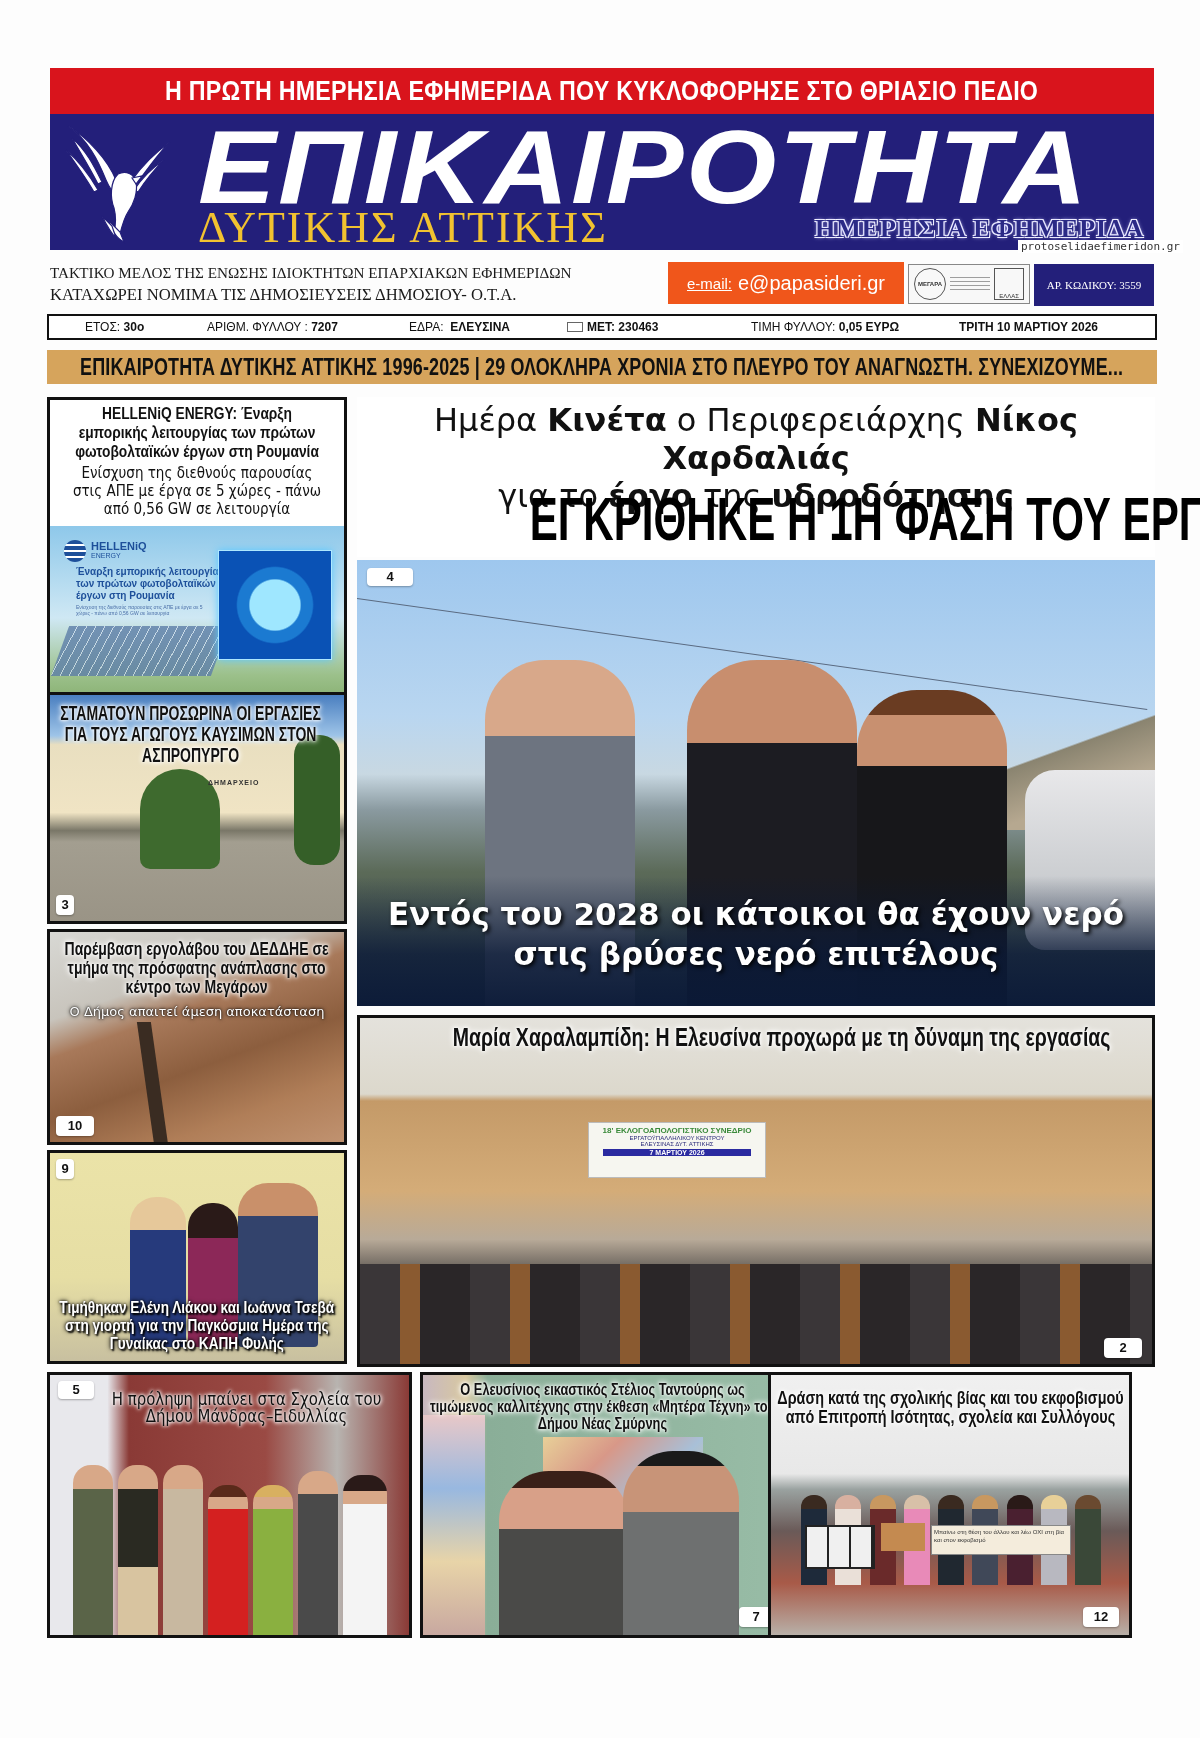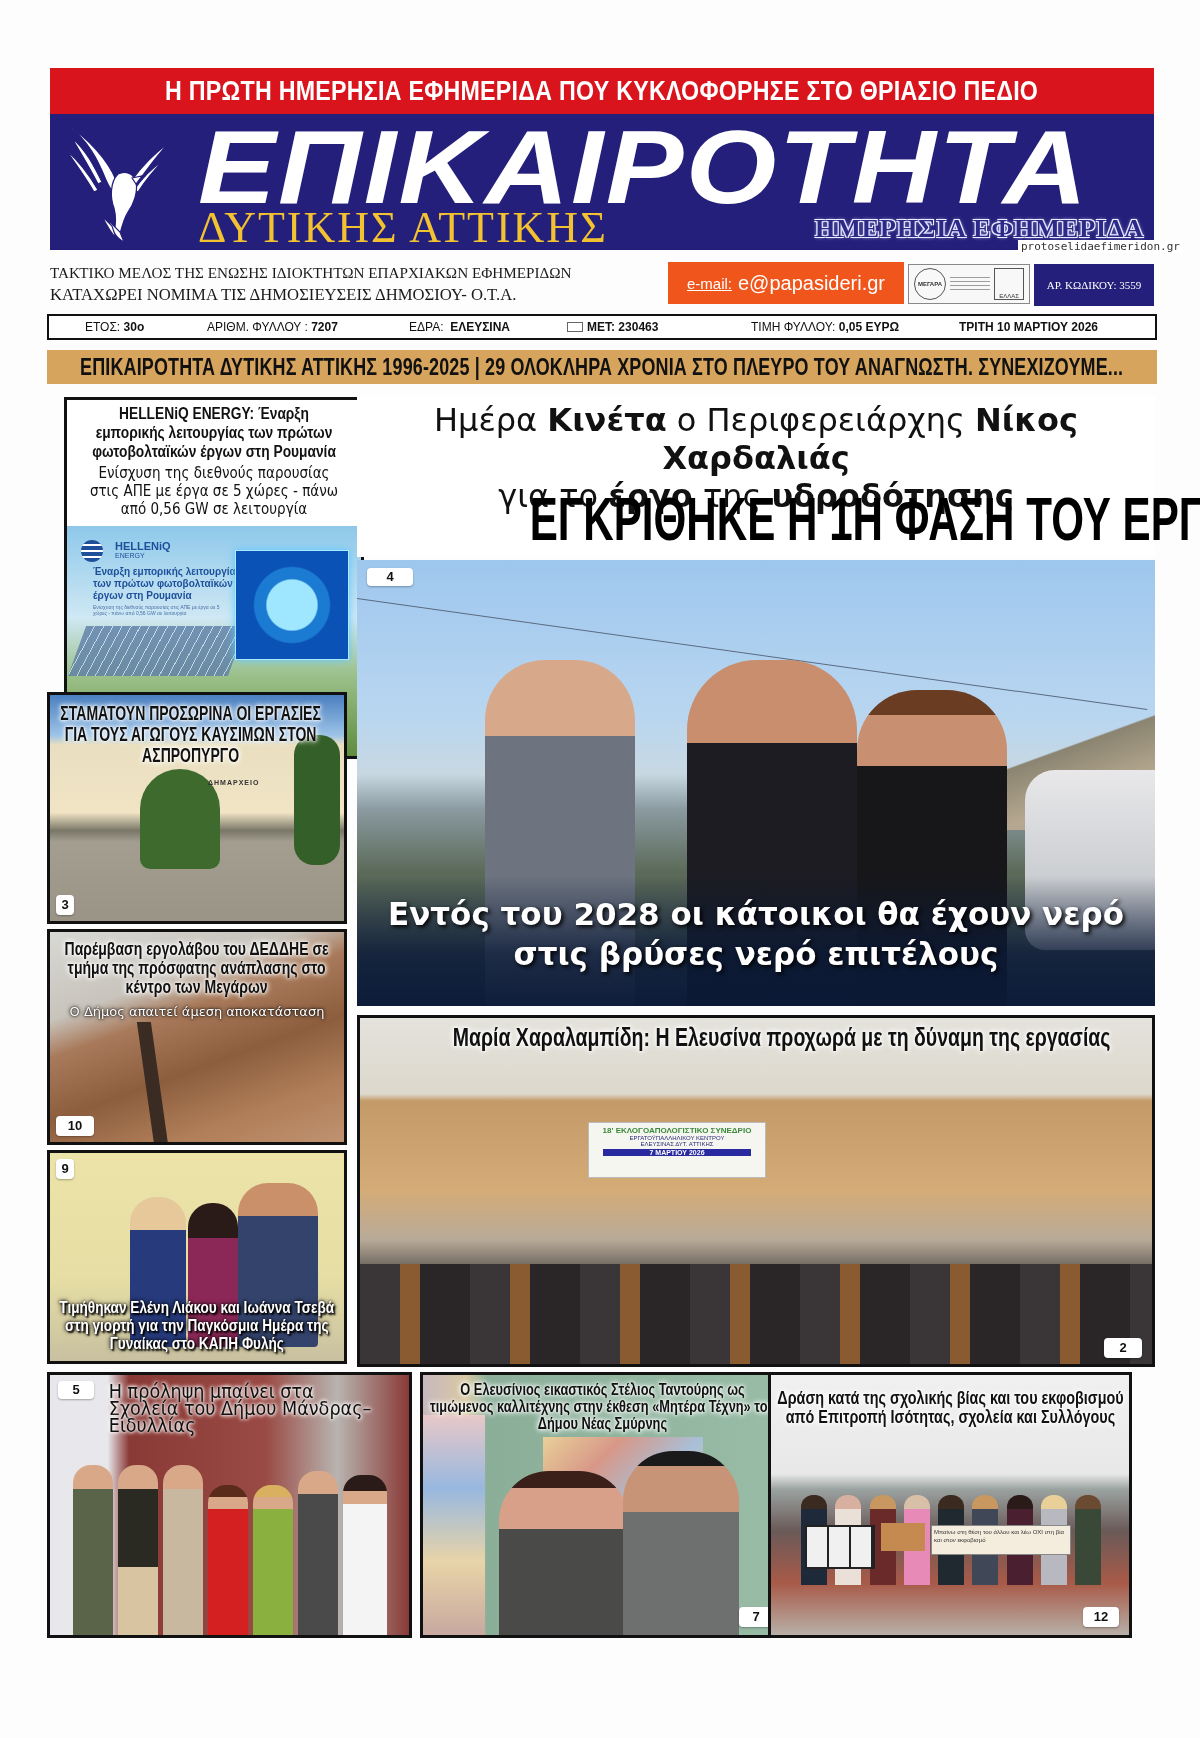--- a/index.html
+++ b/index.html
@@ -136,29 +136,29 @@
   <div class="cell" style="left:360px"><span>ΕΔΡΑ:</span>&nbsp; <b>ΕΛΕΥΣΙΝΑ</b></div>
   <div class="cell" style="left:518px"><span class="book-icon"></span><b>ΜΕΤ:</b> <b>230463</b></div>
   <div class="cell" style="left:702px"><span>ΤΙΜΗ ΦΥΛΛΟΥ:</span> <b>0,05 ΕΥΡΩ</b></div>
   <div class="cell" style="left:910px"><b>ΤΡΙΤΗ 10 ΜΑΡΤΙΟΥ 2026</b></div>
 </div>
 
 <div class="abs goldbar">
   <span>ΕΠΙΚΑΙΡΟΤΗΤΑ ΔΥΤΙΚΗΣ ΑΤΤΙΚΗΣ 1996-2025 | 29 ΟΛΟΚΛΗΡΑ ΧΡΟΝΙΑ ΣΤΟ ΠΛΕΥΡΟ ΤΟΥ ΑΝΑΓΝΩΣΤΗ. ΣΥΝΕΧΙΖΟΥΜΕ...</span>
 </div>
 
-<div class="abs box" style="left:47px; top:397px; width:300px; height:362px; background:#fff;margin-left:17px;">
+<div class="abs box" style="left:47px; top:397px; width:300px; height:362px; background:#fff;">
   <div class="abs headline-cond" style="left:4px; right:4px; top:4px; font-size:16px; line-height:19px;">
     <span class="cond" style="transform:scaleX(0.86)">HELLENiQ ENERGY: Έναρξη εμπορικής λειτουργίας των πρώτων φωτοβολταϊκών έργων στη Ρουμανία</span>
   </div>
   <div class="abs" style="left:8px; right:8px; top:64px; text-align:center; font-size:15px; line-height:18px; font-family:'DejaVu Sans',sans-serif;">
     <span class="cond" style="transform:scaleX(0.9)">Ενίσχυση της διεθνούς παρουσίας στις ΑΠΕ με έργα σε 5 χώρες - πάνω από 0,56 GW σε λειτουργία</span>
   </div>
   <div class="abs" style="left:0; right:0; top:126px; bottom:0; background:linear-gradient(180deg,#8ec8ea 0%,#cfe8f4 40%,#9bc08a 65%,#5f8d3c 100%);">
-    <div class="abs" style="left:14px; top:14px; display:flex; align-items:center; gap:12px;justify-content:center;">
+    <div class="abs" style="left:14px; top:14px; display:flex; align-items:center; gap:5px;justify-content:center;">
       <div style="width:22px;height:22px;border-radius:50%;background:repeating-linear-gradient(180deg,#1d4f9a 0 4px,#fff 4px 6px);"></div>
       <div style="line-height:10px;">
         <div style="font-size:11px;font-weight:bold;color:#1d4f9a;">HELLENiQ</div>
         <div style="font-size:7px;color:#1d4f9a;">ENERGY</div>
       </div>
     </div>
     <div class="abs" style="left:26px; top:40px; width:150px; font-size:10px; line-height:12px; color:#1d4f9a; font-weight:bold;">Έναρξη εμπορικής λειτουργίας των πρώτων φωτοβολταϊκών έργων στη Ρουμανία</div>
     <div class="abs" style="left:26px; top:78px; width:140px; font-size:5px; line-height:6px; color:#4a6fa8;">Ενίσχυση της διεθνούς παρουσίας στις ΑΠΕ με έργα σε 5 χώρες - πάνω από 0,56 GW σε λειτουργία</div>
     <div class="abs" style="left:10px; top:100px; width:160px; height:50px; background:repeating-linear-gradient(100deg,#5d7ea8 0 8px,#c9d8ea 8px 9px); transform:skewX(-20deg); opacity:.8;"></div>
     <div class="abs" style="left:168px; top:24px; width:114px; height:110px; background:radial-gradient(circle at 50% 50%, #9fe7ff 0 32%, #1b7ad1 34% 48%, #0a52b5 50% 100%); border:1px solid #aee8ff; box-shadow:0 0 8px #59c8ff;"></div>
@@ -247,21 +247,21 @@
     <div class="abs" style="left:0; right:0; bottom:0; height:190px; display:flex; justify-content:space-around; align-items:flex-end; padding:0 20px;">
       <div style="width:40px;height:170px;border-radius:18px 18px 0 0;background:linear-gradient(180deg,#d8a888 0 14%,#5a6448 14%);"></div>
       <div style="width:40px;height:170px;border-radius:18px 18px 0 0;background:linear-gradient(180deg,#d8a888 0 14%,#2a2a22 14% 60%,#d8c4a0 60%);"></div>
       <div style="width:40px;height:170px;border-radius:18px 18px 0 0;background:linear-gradient(180deg,#d8a888 0 14%,#c8b8a0 14%);"></div>
       <div style="width:40px;height:150px;border-radius:18px 18px 0 0;background:linear-gradient(180deg,#5a2a1a 0 8%,#d8a888 8% 16%,#d42020 16%);"></div>
       <div style="width:40px;height:150px;border-radius:18px 18px 0 0;background:linear-gradient(180deg,#d8b060 0 8%,#d8a888 8% 16%,#8ab040 16%);"></div>
       <div style="width:40px;height:164px;border-radius:18px 18px 0 0;background:linear-gradient(180deg,#d8a888 0 14%,#4a4a4a 14%);"></div>
       <div style="width:44px;height:160px;border-radius:18px 18px 0 0;background:linear-gradient(180deg,#2a1a18 0 10%,#d8a888 10% 18%,#f4f4f4 18%);"></div>
     </div>
   </div>
-  <div class="abs" style="left:40px; right:6px; top:8px; text-align:left; font-size:20px; line-height:17px; font-family:'DejaVu Sans',sans-serif; color:#111; text-shadow:0 0 3px #fff,0 0 5px #fff,0 0 6px #fff;">
+  <div class="abs" style="left:40px; right:6px; top:16px; text-align:center; font-size:17px; line-height:17px; font-family:'DejaVu Sans',sans-serif; color:#111; text-shadow:0 0 3px #fff,0 0 5px #fff,0 0 6px #fff;">
     <span class="cond" style="transform:scaleX(0.88)">Η πρόληψη μπαίνει στα Σχολεία του Δήμου Μάνδρας–Ειδυλλίας</span>
   </div>
   <div class="badge" style="left:8px; top:6px; width:36px; height:18px; line-height:18px;">5</div>
 </div>
 
 <div class="abs box" style="left:420px; top:1372px; width:364px; height:266px;">
   <div class="photo" style="background:linear-gradient(90deg,#c8b8c0 0%,#d8c8a0 12%,#8aae98 18%,#98bca6 100%);">
     <div class="abs" style="left:0; top:40px; width:62px; height:220px; background:linear-gradient(180deg,#e8c8c8,#98b8e0,#e8d4a8,#c8a8a0);"></div>
     <div class="abs" style="left:120px; top:62px; width:160px; height:80px; background:linear-gradient(135deg,#e8d098,#d89888,#a8c0d8,#e0c890);"></div>
     <div class="abs" style="left:76px; top:96px; width:130px; height:170px; border-radius:50px 50px 0 0; background:linear-gradient(180deg,#3a2018 0 10%,#d8a088 10% 34%,#4a4a48 34%);"></div>

